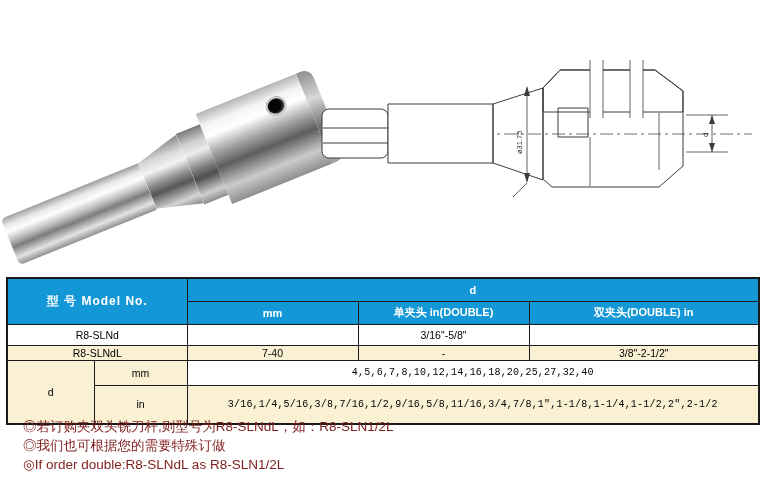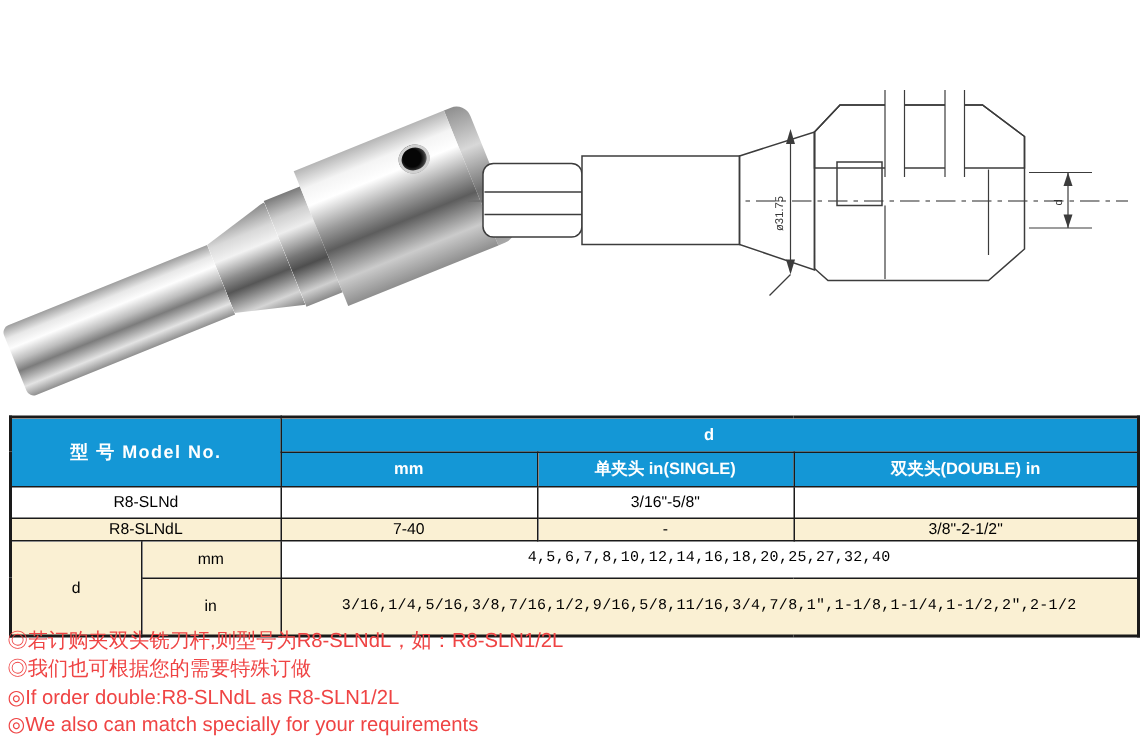--- a/index.html
+++ b/index.html
@@ -30,21 +30,21 @@
     table-layout:fixed; font-size:10.5px; color:#000; text-align:center; }
   table.spec td { border:1px solid #1a1a1a; overflow:hidden; white-space:nowrap; padding:0 2px; }
   table.spec { border:2px solid #1a1a1a; }
   td.blue { background:#1497d6; color:#fff; font-weight:bold; }
   td.cream { background:#faf0d3; }
   .hdr-main { font-size:12px; letter-spacing:1px;text-align:center; }
   .hdr-sub { font-size:11px; }
   .vals { font-size:10px; letter-spacing:0.2px;font-family:Liberation Mono, monospace; }
 
   
-  .notes { position:absolute; left:5px; top:418px; width:740px; font-size:13.5px; color:#ef4444; }
+  .notes { position:absolute; left:23px; top:418px; width:740px; font-size:13.5px; color:#7f1d1d; }
   .notes div { line-height:18.8px; }
 
   
   svg.draw { position:absolute; left:300px; top:40px; }
   svg.draw * { vector-effect:non-scaling-stroke; }
   .ln { stroke:#3c3c3c; stroke-width:1; fill:none; }
   .fw { fill:#ffffff; }
   .cl { stroke:#6f6f6f; stroke-width:1; stroke-dasharray:13 4 3 4; }
   .thin { stroke:#3c3c3c; stroke-width:0.8; }
   .dimtxt { font-size:7.5px; fill:#333; font-family:"Liberation Sans",sans-serif; }
@@ -126,21 +126,21 @@
         <col style="width:171px">
         <col style="width:230px">
     </colgroup>
     <tbody>
         <tr style="height:23px">
       <td class="blue hdr-main" colspan="2" rowspan="2">型 号 Model No.</td>
       <td class="blue hdr-sub" colspan="3">d</td>
     </tr>
     <tr style="height:23px">
       <td class="blue hdr-sub">mm</td>
-      <td class="blue hdr-sub">单夹头 in(SINGLE)</td>
+      <td class="blue hdr-sub">单夹头 in(DOUBLE)</td>
       <td class="blue hdr-sub">双夹头(DOUBLE) in</td>
     </tr>
     <tr style="height:21px">
       <td colspan="2">R8-SLNd</td>
       <td></td>
       <td>3/16"-5/8"</td>
       <td></td>
     </tr>
     <tr style="height:15px">
       <td class="cream" colspan="2">R8-SLNdL</td>
@@ -157,16 +157,15 @@
       <td class="cream">in</td>
       <td class="vals cream" colspan="3">3/16,1/4,5/16,3/8,7/16,1/2,9/16,5/8,11/16,3/4,7/8,1",1-1/8,1-1/4,1-1/2,2",2-1/2</td>
     </tr>
   </tbody>
     </table>
 
   <div class="notes">
     <div>◎若订购夹双头铣刀杆,则型号为R8-SLNdL，如：R8-SLN1/2L</div>
     <div>◎我们也可根据您的需要特殊订做</div>
     <div>◎If order double:R8-SLNdL as R8-SLN1/2L</div>
-    <div>◎We also can match specially for your requirements</div>
   </div>
 
 </div>
 
 </body></html>

